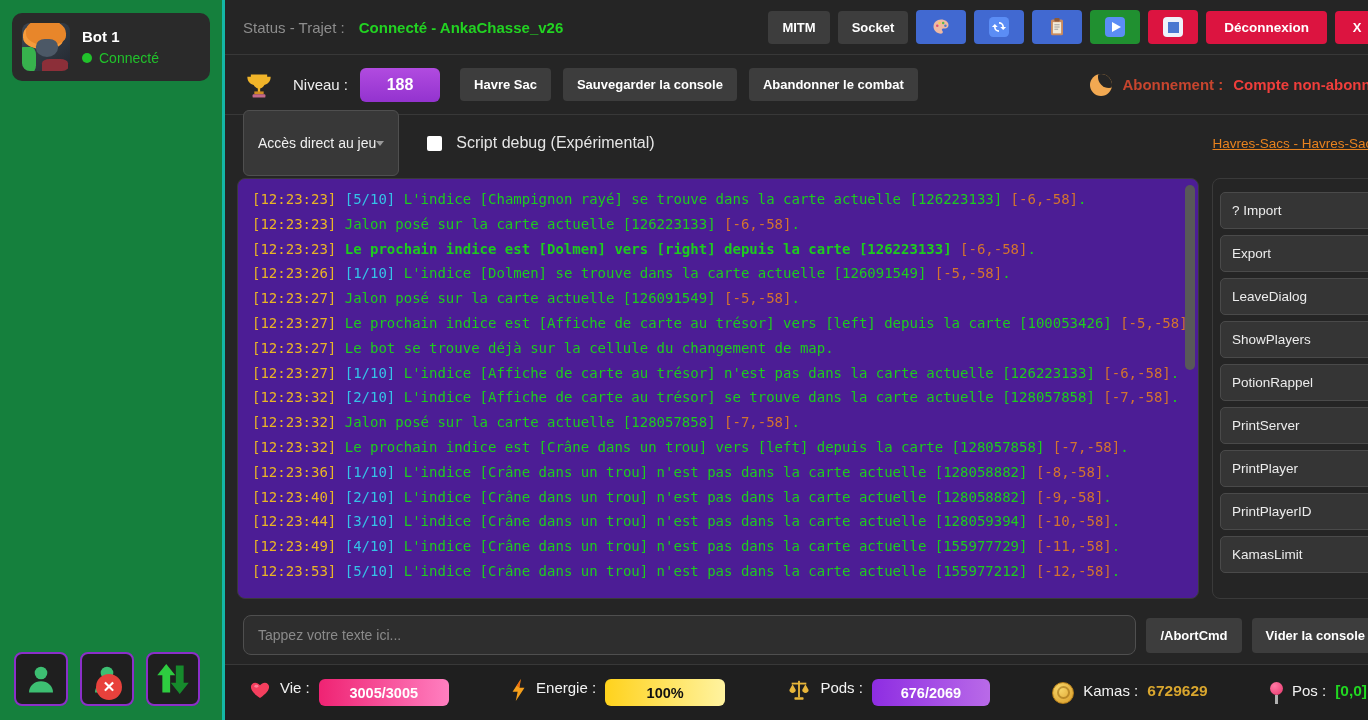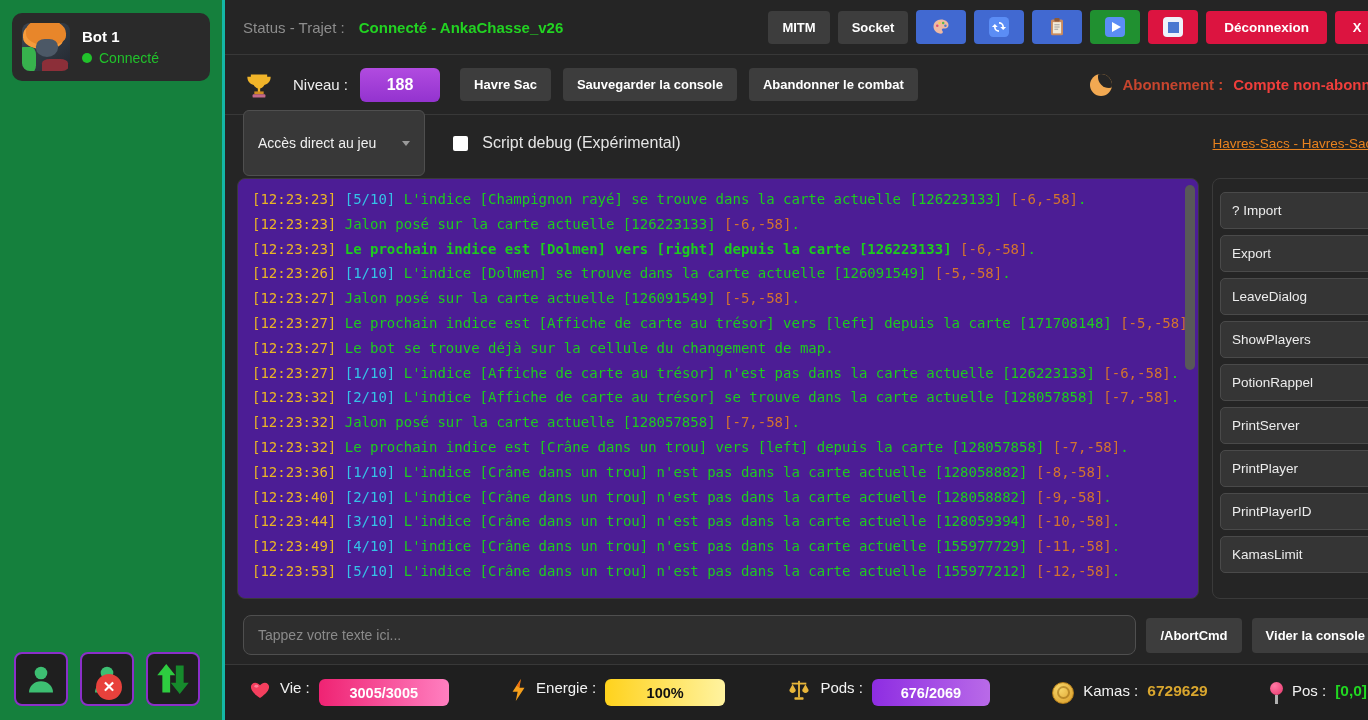--- a/index.html
+++ b/index.html
@@ -45,21 +45,21 @@
   .row-toolbar { height:60px; display:flex; align-items:center; padding:0 16px 0 20px; border-bottom:1px solid #383838; gap:12px; }
   .lvl-label { color:#f0f0f0; font-size:15px; margin-left:8px; }
   .lvl-badge { width:80px; height:34px; border-radius:6px; background:linear-gradient(180deg,#b14be0,#9333cf);
     color:#fff; font-weight:bold; font-size:16px; display:flex; align-items:center; justify-content:center; margin-right:8px; }
   .tb-right { margin-left:auto; display:flex; align-items:center; gap:10px; }
   .sub-label { color:#c7452e; font-weight:bold; font-size:15px; }
   .sub-value { color:#ef3e3b; font-weight:bold; font-size:15px; }
 
   .row-options { height:56px; display:flex; align-items:center; padding:0 16px 0 18px; gap:14px; }
   .select { background:#383838; border:1px solid #4f4f4f; border-radius:6px; color:#f0f0f0; font-size:14px;
-    padding:24px 14px; display:flex; align-items:center; gap:26px; cursor:pointer; }
+    padding:24px 14px; display:flex; align-items:center; cursor:pointer; }
   .caret { width:0; height:0; border-left:4px solid transparent; border-right:4px solid transparent; border-top:5px solid #9a9a9a; }
   .checkbox { width:15px; height:15px; background:#fff; border-radius:2px; margin-left:14px; cursor:pointer; }
   .chk-label { color:#e5e5e5; font-size:16px; }
   .link { margin-left:auto; color:#e8821e; font-size:13.5px; text-decoration:underline; cursor:pointer; }
 
   .console-region { flex:1; display:flex; padding:7px 13px 7px 12px; min-height:0; }
   .console-box { flex:1; background:#4c1d95; border:1px solid #3a3a3a; border-radius:8px; position:relative;
     padding:8px 2px 0 14px; overflow:hidden; }
   .log-line { font-family:"DejaVu Sans Mono", monospace; font-size:14px; line-height:24.8px; white-space:nowrap; }
   .scroll-thumb { position:absolute; right:3px; top:6px; width:10px; height:185px; background:#585858; border-radius:5px; cursor:grab; }
@@ -220,21 +220,21 @@
     </div>
 
     <div class="console-region">
       <div class="console-box">
         <div class="scroll-thumb"></div>
       <div class="log-line"><span style="color: rgb(234, 181, 37);">[12:23:23]</span><span style="color: rgb(53, 195, 232);"> [5/10]</span><span style="color: rgb(30, 203, 30);"> L'indice [Champignon rayé] se trouve dans la carte actuelle [126223133]</span><span style="color: rgb(211, 116, 47);"> [-6,-58]</span><span style="color: rgb(30, 203, 30);">.</span></div>
           <div class="log-line"><span style="color: rgb(234, 181, 37);">[12:23:23]</span><span style="color: rgb(30, 203, 30);"> Jalon posé sur la carte actuelle [126223133]</span><span style="color: rgb(211, 116, 47);"> [-6,-58]</span><span style="color: rgb(30, 203, 30);">.</span></div>
           <div class="log-line"><span style="color: rgb(234, 181, 37);">[12:23:23]</span><span style="color: rgb(30, 203, 30); font-weight: bold;"> Le prochain indice est [Dolmen] vers [right] depuis la carte [126223133]</span><span style="color: rgb(211, 116, 47);"> [-6,-58]</span><span style="color: rgb(30, 203, 30);">.</span></div>
           <div class="log-line"><span style="color: rgb(234, 181, 37);">[12:23:26]</span><span style="color: rgb(53, 195, 232);"> [1/10]</span><span style="color: rgb(30, 203, 30);"> L'indice [Dolmen] se trouve dans la carte actuelle [126091549]</span><span style="color: rgb(211, 116, 47);"> [-5,-58]</span><span style="color: rgb(30, 203, 30);">.</span></div>
           <div class="log-line"><span style="color: rgb(234, 181, 37);">[12:23:27]</span><span style="color: rgb(30, 203, 30);"> Jalon posé sur la carte actuelle [126091549]</span><span style="color: rgb(211, 116, 47);"> [-5,-58]</span><span style="color: rgb(30, 203, 30);">.</span></div>
-          <div class="log-line"><span style="color: rgb(234, 181, 37);">[12:23:27]</span><span style="color: rgb(30, 203, 30);"> Le prochain indice est [Affiche de carte au trésor] vers [left] depuis la carte [171708148]</span><span style="color: rgb(211, 116, 47);"> [-5,-58]</span><span style="color: rgb(30, 203, 30);">.</span></div>
+          <div class="log-line"><span style="color: rgb(234, 181, 37);">[12:23:27]</span><span style="color: rgb(30, 203, 30);"> Le prochain indice est [Affiche de carte au trésor] vers [left] depuis la carte [100053426]</span><span style="color: rgb(211, 116, 47);"> [-5,-58]</span><span style="color: rgb(30, 203, 30);">.</span></div>
           <div class="log-line"><span style="color: rgb(234, 181, 37);">[12:23:27]</span><span style="color: rgb(30, 203, 30);"> Le bot se trouve déjà sur la cellule du changement de map.</span></div>
           <div class="log-line"><span style="color: rgb(234, 181, 37);">[12:23:27]</span><span style="color: rgb(53, 195, 232);"> [1/10]</span><span style="color: rgb(30, 203, 30);"> L'indice [Affiche de carte au trésor] n'est pas dans la carte actuelle [126223133]</span><span style="color: rgb(211, 116, 47);"> [-6,-58]</span><span style="color: rgb(30, 203, 30);">.</span></div>
           <div class="log-line"><span style="color: rgb(234, 181, 37);">[12:23:32]</span><span style="color: rgb(53, 195, 232);"> [2/10]</span><span style="color: rgb(30, 203, 30);"> L'indice [Affiche de carte au trésor] se trouve dans la carte actuelle [128057858]</span><span style="color: rgb(211, 116, 47);"> [-7,-58]</span><span style="color: rgb(30, 203, 30);">.</span></div>
           <div class="log-line"><span style="color: rgb(234, 181, 37);">[12:23:32]</span><span style="color: rgb(30, 203, 30);"> Jalon posé sur la carte actuelle [128057858]</span><span style="color: rgb(211, 116, 47);"> [-7,-58]</span><span style="color: rgb(30, 203, 30);">.</span></div>
           <div class="log-line"><span style="color: rgb(234, 181, 37);">[12:23:32]</span><span style="color: rgb(30, 203, 30);"> Le prochain indice est [Crâne dans un trou] vers [left] depuis la carte [128057858]</span><span style="color: rgb(211, 116, 47);"> [-7,-58]</span><span style="color: rgb(30, 203, 30);">.</span></div>
           <div class="log-line"><span style="color: rgb(234, 181, 37);">[12:23:36]</span><span style="color: rgb(53, 195, 232);"> [1/10]</span><span style="color: rgb(30, 203, 30);"> L'indice [Crâne dans un trou] n'est pas dans la carte actuelle [128058882]</span><span style="color: rgb(211, 116, 47);"> [-8,-58]</span><span style="color: rgb(30, 203, 30);">.</span></div>
           <div class="log-line"><span style="color: rgb(234, 181, 37);">[12:23:40]</span><span style="color: rgb(53, 195, 232);"> [2/10]</span><span style="color: rgb(30, 203, 30);"> L'indice [Crâne dans un trou] n'est pas dans la carte actuelle [128058882]</span><span style="color: rgb(211, 116, 47);"> [-9,-58]</span><span style="color: rgb(30, 203, 30);">.</span></div>
           <div class="log-line"><span style="color: rgb(234, 181, 37);">[12:23:44]</span><span style="color: rgb(53, 195, 232);"> [3/10]</span><span style="color: rgb(30, 203, 30);"> L'indice [Crâne dans un trou] n'est pas dans la carte actuelle [128059394]</span><span style="color: rgb(211, 116, 47);"> [-10,-58]</span><span style="color: rgb(30, 203, 30);">.</span></div>
           <div class="log-line"><span style="color: rgb(234, 181, 37);">[12:23:49]</span><span style="color: rgb(53, 195, 232);"> [4/10]</span><span style="color: rgb(30, 203, 30);"> L'indice [Crâne dans un trou] n'est pas dans la carte actuelle [155977729]</span><span style="color: rgb(211, 116, 47);"> [-11,-58]</span><span style="color: rgb(30, 203, 30);">.</span></div>
           <div class="log-line"><span style="color: rgb(234, 181, 37);">[12:23:53]</span><span style="color: rgb(53, 195, 232);"> [5/10]</span><span style="color: rgb(30, 203, 30);"> L'indice [Crâne dans un trou] n'est pas dans la carte actuelle [155977212]</span><span style="color: rgb(211, 116, 47);"> [-12,-58]</span><span style="color: rgb(30, 203, 30);">.</span></div>

